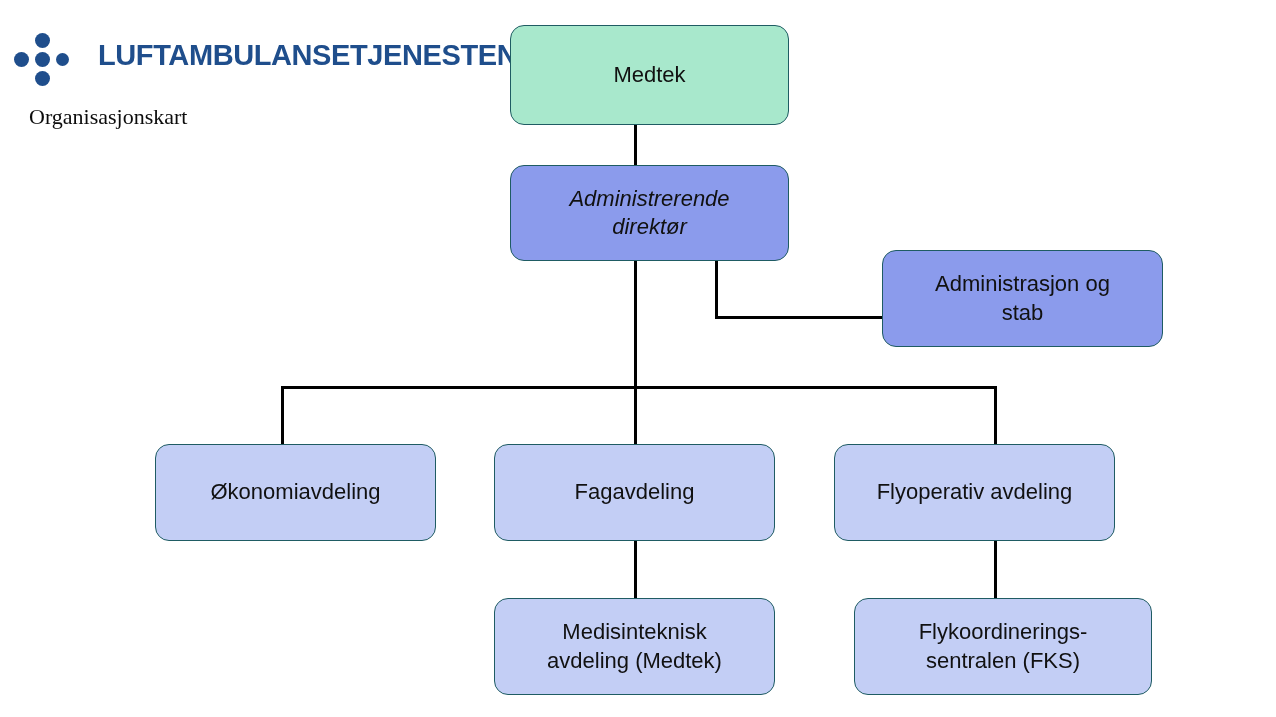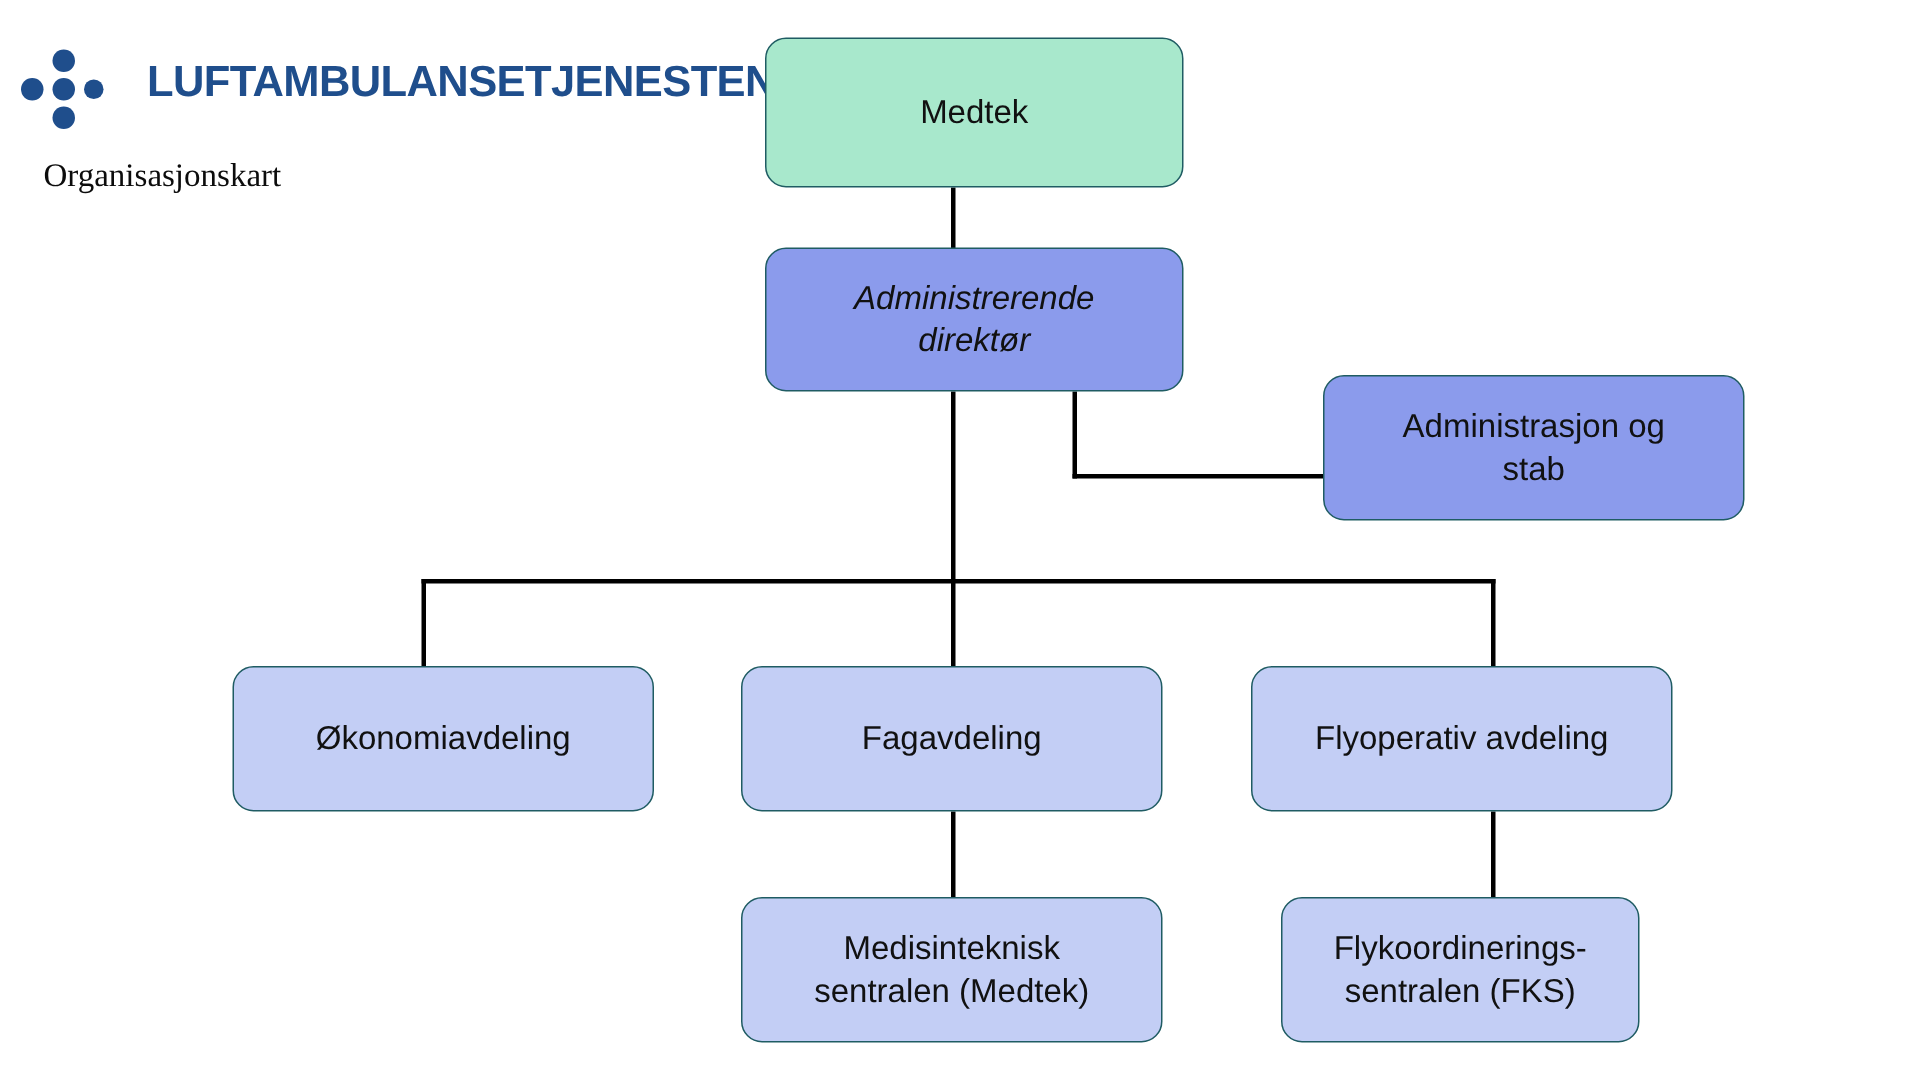--- a/index.html
+++ b/index.html
@@ -146,21 +146,21 @@
   <div class="node" style="left:155px; top:444px; width:281px; height:97px; background:#C3CEF5;">
     <span class="node-label">Økonomiavdeling</span>
   </div>
 
   <div class="node" style="left:834px; top:444px; width:281px; height:97px; background:#C3CEF5;">
     <span class="node-label">Flyoperativ avdeling</span>
   </div>
 
   <div class="node" style="left:494px; top:598px; width:281px; height:97px; background:#C3CEF5;">
     <span class="node-label">Medisinteknisk
-sentralen (Medtek)</span>
+avdeling (Medtek)</span>
   </div>
 
-  <div class="node" style="left:854px; top:598px; width:239px; height:97px; background:#C3CEF5;">
+  <div class="node" style="left:854px; top:598px; width:298px; height:97px; background:#C3CEF5;">
     <span class="node-label">Flykoordinerings-
 sentralen (FKS)</span>
   </div>
 
 </div>
 
 </body></html>

